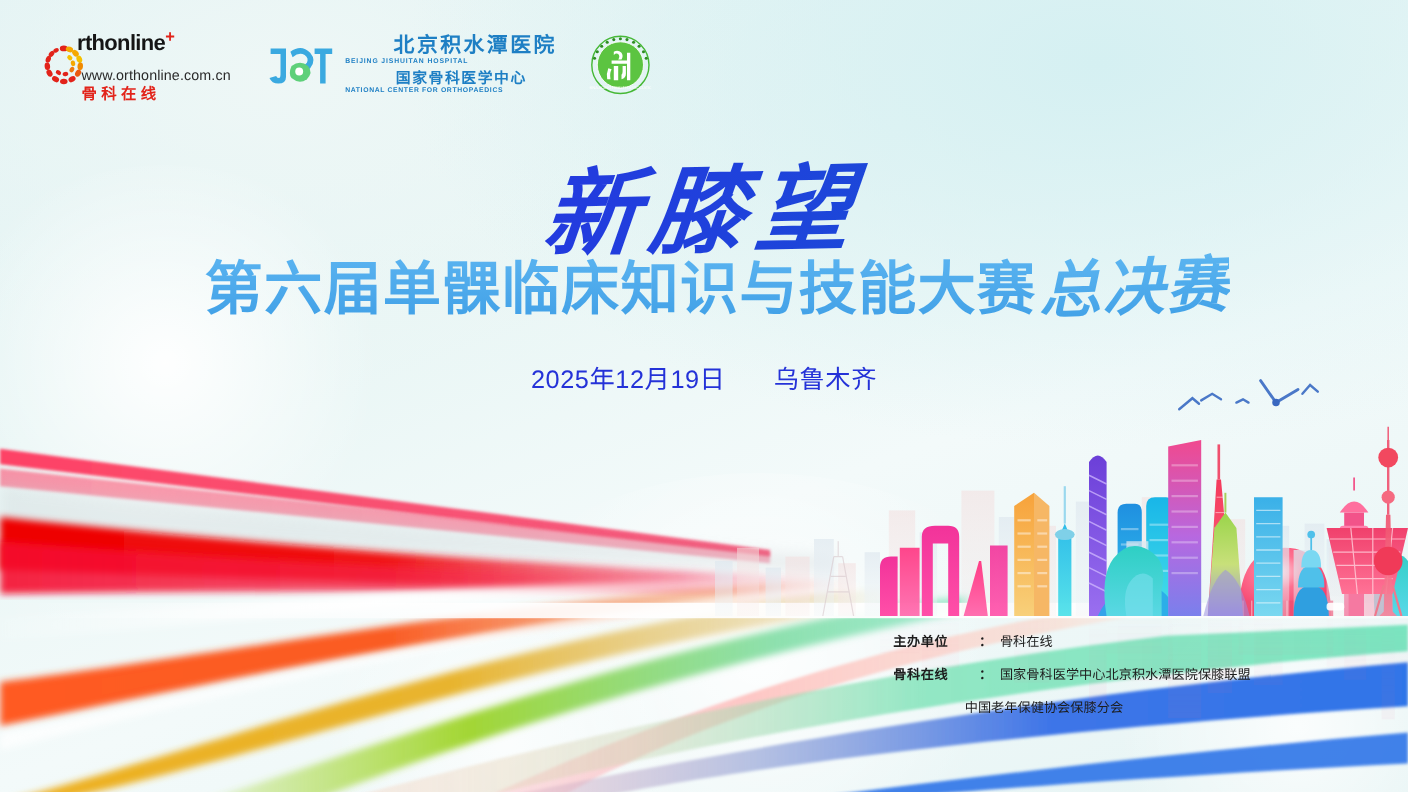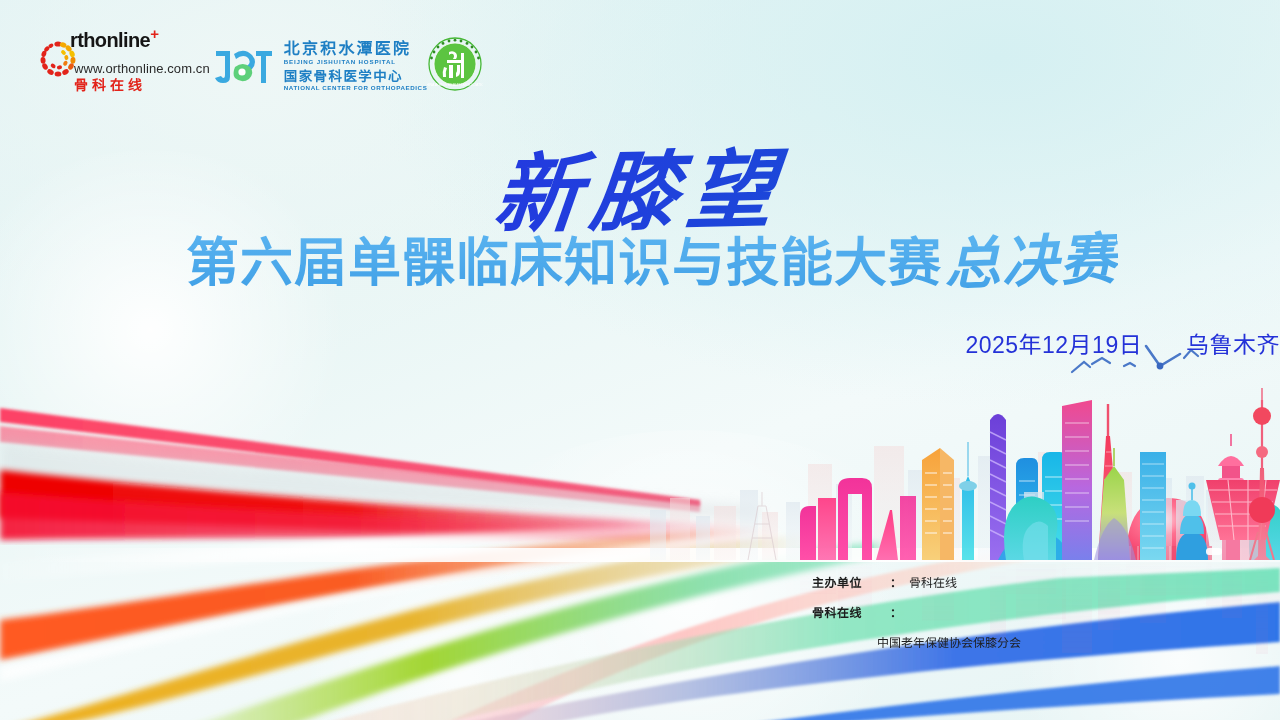--- a/index.html
+++ b/index.html
@@ -38,37 +38,37 @@
     transform:scaleY(-1);opacity:.22;
     -webkit-mask-image:linear-gradient(to top,rgba(0,0,0,0) 0%,rgba(0,0,0,.85) 95%);
     mask-image:linear-gradient(to top,rgba(0,0,0,0) 0%,rgba(0,0,0,.85) 95%);
   }
   .ground{
     position:absolute;left:0;top:548px;width:1280px;height:14px;
     background:linear-gradient(to right,rgba(255,255,255,0) 0%,rgba(255,255,255,.9) 35%,rgba(255,255,255,.95) 70%,rgba(255,255,255,.5) 100%);
   }
 
   
-  .logo-bar{position:absolute;left:38px;top:26px;display:flex;align-items:flex-end;}
+  .logo-bar{position:absolute;left:38px;top:26px;display:flex;align-items:center;gap:30px;}
   .logo{display:flex;align-items:center;}
 
   .logo-orth{gap:6px;}
   .orth-mark{width:40px;height:40px;flex:0 0 40px;}
   .orth-text{display:flex;flex-direction:column;line-height:1;}
   .orth-en{font-size:20px;font-weight:bold;color:#151515;letter-spacing:-.6px;margin-left:-14px;position:relative;}
   .orth-plus{color:#e2231a;font-size:15px;font-weight:bold;vertical-align:super;}
   .orth-url{font-size:13px;color:#2a2a2a;letter-spacing:.1px;margin-top:12px;margin-left:-10px;}
   .orth-cn{font-size:14px;font-weight:bold;color:#e2231a;letter-spacing:4px;margin-top:3px;margin-left:-10px;}
 
   .logo-jst{gap:8px;}
   .jst-mark{width:66px;height:42px;flex:0 0 66px;}
   .jst-text{display:flex;flex-direction:column;line-height:1;gap:2px;}
-  .jst-cn{font-size:16px;font-weight:bold;color:#1e7fc4;letter-spacing:2.2px;}
+  .jst-cn{font-size:19px;font-weight:bold;color:#1e7fc4;letter-spacing:2.2px;margin-left:44px;}
   .jst-en{font-size:6.2px;font-weight:bold;color:#1e7fc4;letter-spacing:.8px;}
-  .jst-cn2{font-size:13.5px;font-weight:bold;color:#1e7fc4;letter-spacing:1.4px;margin-top:3px;}
+  .jst-cn2{font-size:13.5px;font-weight:bold;color:#1e7fc4;letter-spacing:1.4px;margin-top:3px;margin-left:46px;}
   .jst-en2{font-size:6.2px;font-weight:bold;color:#1e7fc4;letter-spacing:.6px;}
 
   .logo-green{width:56px;height:56px;}
 
   
   .title-calli{
     position:absolute;left:0;top:122px;width:1280px;text-align:center;
     font-size:86px;font-weight:bold;letter-spacing:10px;
     font-family:"Liberation Serif","DejaVu Serif",serif;
     font-style:italic;
@@ -89,21 +89,21 @@
   }
   .subtitle-calli{
     font-size:56px;font-weight:bold;color:#4aa9ed;letter-spacing:2px;
     font-family:"Liberation Serif","DejaVu Serif",serif;
     font-style:italic;margin-left:2px;
     transform:rotate(-2deg);display:inline-block;
     background:linear-gradient(180deg,#62baf3 0%,#3f9fe6 100%);
     -webkit-background-clip:text;background-clip:text;color:transparent;
   }
   .date-row{
-    position:absolute;left:0;top:326px;width:1280px;text-align:right;
+    position:absolute;left:0;top:326px;width:1280px;text-align:center;
     font-size:23px;color:#2432d8;letter-spacing:.5px;font-weight:500;
   }
   .date-row .gap{display:inline-block;width:30px;}
 
   
   .org{
     position:absolute;left:812px;top:568px;
     font-size:12px;color:#1d1d1d;line-height:30px;
   }
   .org-line{display:flex;white-space:nowrap;}
@@ -617,19 +617,20 @@
 
   <div class="org">
     <div class="org-line">
       <span class="org-label">主办单位</span>
       <span class="org-colon">：</span>
       <span class="org-value">骨科在线</span>
     </div>
     <div class="org-line">
       <span class="org-label">骨科在线</span>
       <span class="org-colon">：</span>
+      <span class="org-value">国家骨科医学中心北京积水潭医院保膝联盟</span>
     </div>
     <div class="org-line org-indent">
       <span class="org-value">中国老年保健协会保膝分会</span>
     </div>
   </div>
 
 </div>
 
 </body></html>

